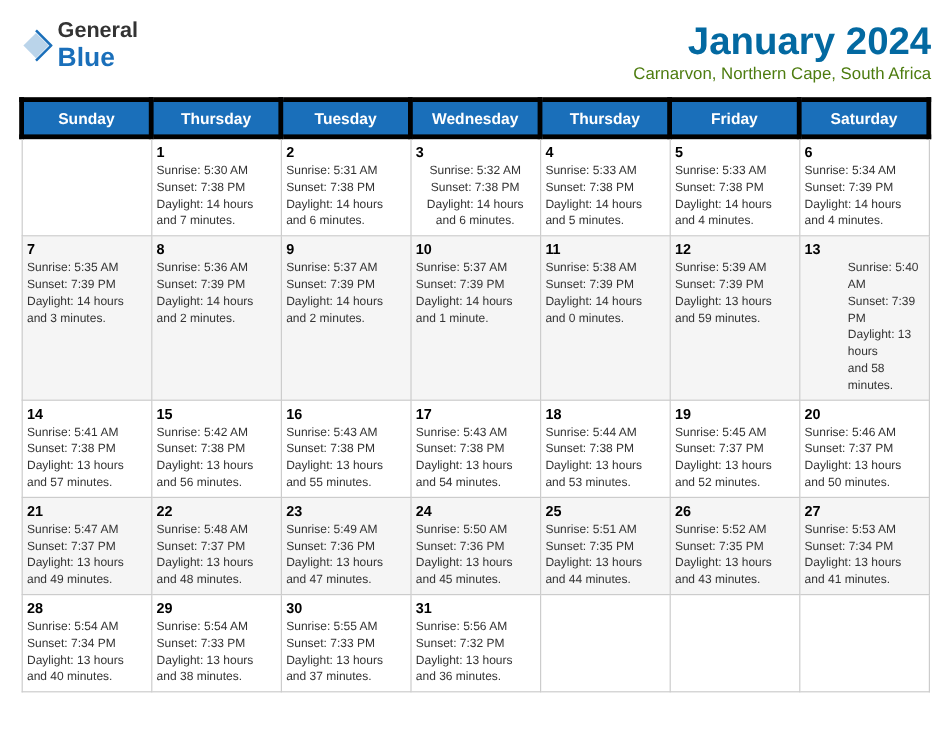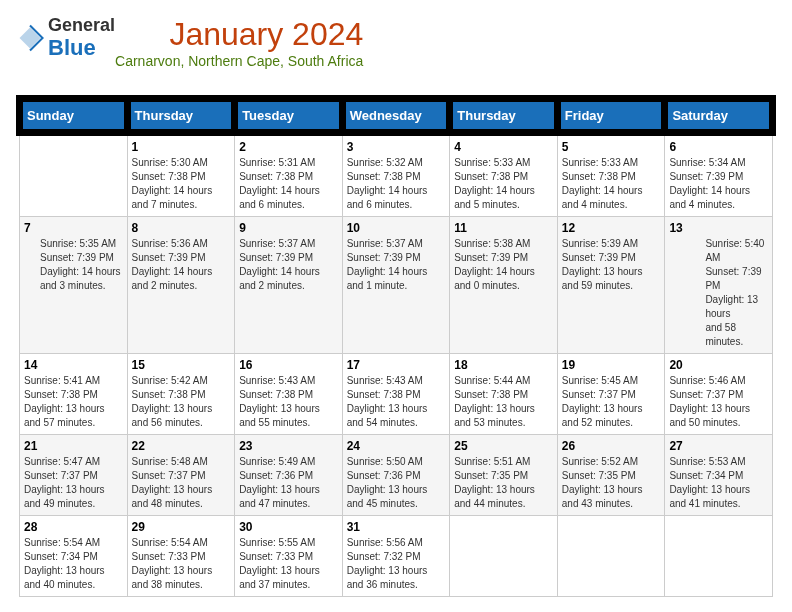--- a/index.html
+++ b/index.html
@@ -5,23 +5,23 @@
     * { box-sizing: border-box; margin: 0; padding: 0; }
     body {
       font-family: Arial, sans-serif;
       background: #fff;
       width: 792px;
       min-height: 612px;
       padding: 16px;
     }
     .header-section {
       display: flex;
-      justify-content: flex-start;
+      justify-content: space-between;
       align-items: flex-start;
-      margin-bottom: 26px;
+      margin-bottom: 12px;
     }
     .logo {
       display: flex;
       align-items: center;
       gap: 4px;
     }
     .logo-text-general {
       font-size: 18px;
       font-weight: bold;
       color: #333;
@@ -35,40 +35,40 @@
     }
     .logo-icon {
       width: 28px;
       height: 28px;
     }
     .title-section {
       text-align: right;
     }
     .calendar-title {
       font-size: 32px;
-      font-weight: normal;
-      color: #c2410c;
+      font-weight: bold;
+      color: #0369a1;
     }
     .calendar-subtitle {
       font-size: 14px;
       color: #4d7c0f;
     }
     table {
       width: 100%;
       border-collapse: collapse;
       font-size: 11px;
     }
     thead tr th {
       background-color: #1a6fba;
       color: #fff;
       padding: 6px 4px;
-      text-align: left;
+      text-align: center;
       font-size: 13px;
       font-weight: bold;
-      border: 7px solid #000000;
+      border: 4px solid #000000;
     }
     tbody tr td {
       border: 1px solid #ccc;
       vertical-align: top;
       padding: 4px;
       width: calc(100% / 7);
       min-height: 80px;
     }
     .cell-date {
       font-weight: bold;
@@ -137,21 +137,21 @@
         </td>
         <td>
           <span class="cell-date">2</span>
           <div class="cell-info" style="white-space: pre-line;">Sunrise: 5:31 AM
 Sunset: 7:38 PM
 Daylight: 14 hours
 and 6 minutes.</div>
         </td>
         <td>
           <span class="cell-date">3</span>
-          <div class="cell-info" style="white-space: pre-line;">Sunrise: 5:32 AM
+          <div class="cell-info" style="white-space: pre-line; text-align: center;">Sunrise: 5:32 AM
 Sunset: 7:38 PM
 Daylight: 14 hours
 and 6 minutes.</div>
         </td>
         <td>
           <span class="cell-date">4</span>
           <div class="cell-info" style="white-space: pre-line;">Sunrise: 5:33 AM
 Sunset: 7:38 PM
 Daylight: 14 hours
 and 5 minutes.</div>
@@ -167,21 +167,21 @@
           <span class="cell-date">6</span>
           <div class="cell-info" style="white-space: pre-line;">Sunrise: 5:34 AM
 Sunset: 7:39 PM
 Daylight: 14 hours
 and 4 minutes.</div>
         </td>
       </tr>
       <tr>
         <td>
           <span class="cell-date">7</span>
-          <div class="cell-info" style="white-space: pre-line; margin-left: 16px;">Sunrise: 5:35 AM
+          <div class="cell-info" style="white-space: pre-line;">Sunrise: 5:35 AM
 Sunset: 7:39 PM
 Daylight: 14 hours
 and 3 minutes.</div>
         </td>
         <td>
           <span class="cell-date">8</span>
           <div class="cell-info" style="white-space: pre-line;">Sunrise: 5:36 AM
 Sunset: 7:39 PM
 Daylight: 14 hours
 and 2 minutes.</div>

